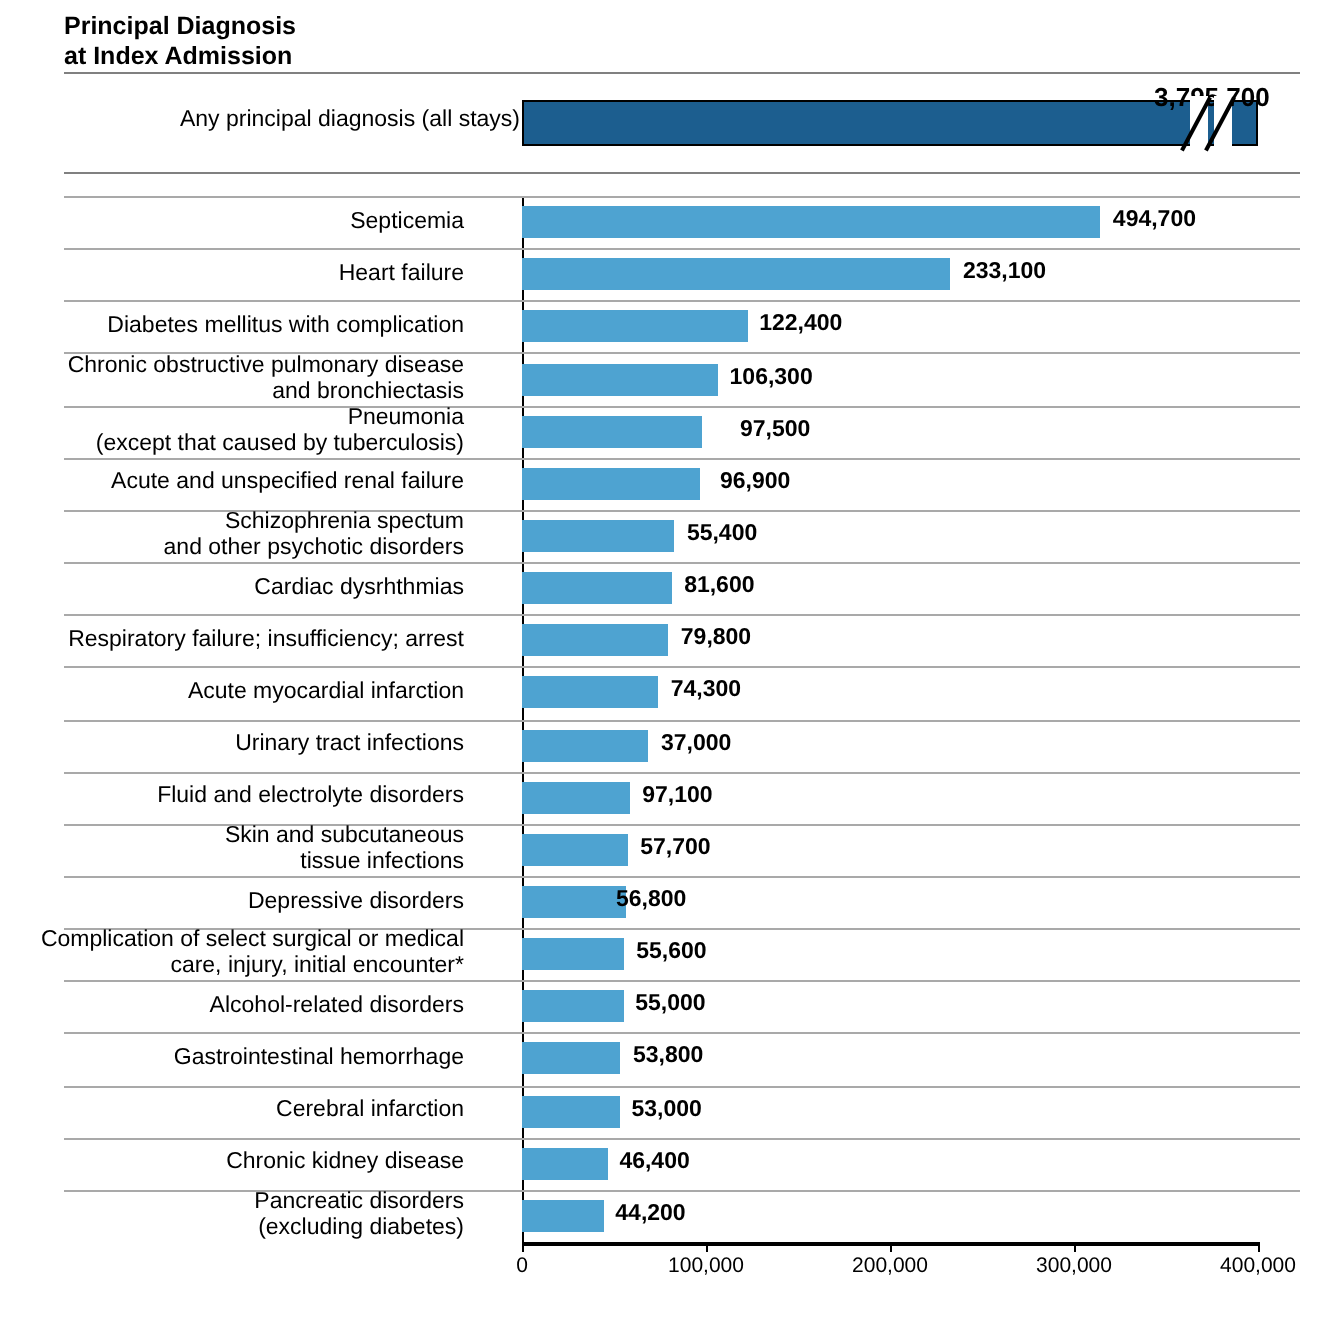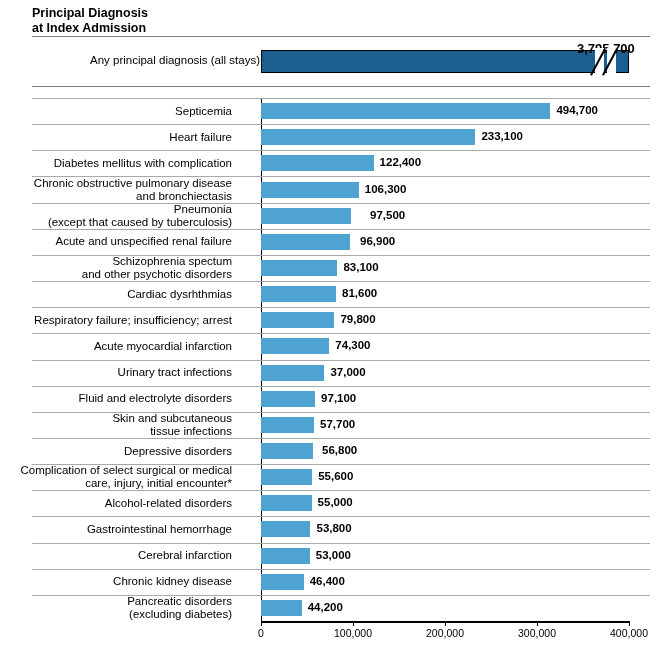--- a/index.html
+++ b/index.html
@@ -213,21 +213,21 @@
     <div class="row-bar" style="width: 89.7px; height: 16px; top: 207.675px; background: rgb(78, 163, 209);"></div>
     <div class="row-value" style="left: 370px; top: 208.675px;">97,500</div>
     <div class="row-line" style="top: 228.75px;"></div>
     <div class="row-label" style="top: 235.325px;">Acute and unspecified renal failure</div>
     <div class="row-bar" style="width: 89.148px; height: 16px; top: 233.825px; background: rgb(78, 163, 209);"></div>
     <div class="row-value" style="left: 340px; top: 234.825px; margin-left: 20px;">96,900</div>
     <div class="row-line" style="top: 254.9px;"></div>
     <div class="row-label" style="top: 254.975px;">Schizophrenia spectum
 and other psychotic disorders</div>
     <div class="row-bar" style="width: 76.452px; height: 16px; top: 259.975px; background: rgb(78, 163, 209);"></div>
-    <div class="row-value" style="left: 343.452px; top: 260.975px;">83,100</div>
+    <div class="row-value" style="left: 343.452px; top: 260.975px;">55,400</div>
     <div class="row-line" style="top: 281.05px;"></div>
     <div class="row-label" style="top: 287.625px;">Cardiac dysrhthmias</div>
     <div class="row-bar" style="width: 75.072px; height: 16px; top: 286.125px; background: rgb(78, 163, 209);"></div>
     <div class="row-value" style="left: 342.072px; top: 287.125px;">81,600</div>
     <div class="row-line" style="top: 307.2px;"></div>
     <div class="row-label" style="top: 313.775px;">Respiratory failure; insufficiency; arrest</div>
     <div class="row-bar" style="width: 73.416px; height: 16px; top: 312.275px; background: rgb(78, 163, 209);"></div>
     <div class="row-value" style="left: 340.416px; top: 313.275px;">79,800</div>
     <div class="row-line" style="top: 333.35px;"></div>
     <div class="row-label" style="top: 339.925px;">Acute myocardial infarction</div>
@@ -242,21 +242,21 @@
     <div class="row-bar" style="width: 54.096px; height: 16px; top: 390.725px; background: rgb(78, 163, 209);"></div>
     <div class="row-value" style="left: 321.096px; top: 391.725px;">97,100</div>
     <div class="row-line" style="top: 411.8px;"></div>
     <div class="row-label" style="top: 411.875px;">Skin and subcutaneous
 tissue infections</div>
     <div class="row-bar" style="width: 53.084px; height: 16px; top: 416.875px; background: rgb(78, 163, 209);"></div>
     <div class="row-value" style="left: 320.084px; top: 417.875px;">57,700</div>
     <div class="row-line" style="top: 437.95px;"></div>
     <div class="row-label" style="top: 444.525px;">Depressive disorders</div>
     <div class="row-bar" style="width: 52.256px; height: 16px; top: 443.025px; background: rgb(78, 163, 209);"></div>
-    <div class="row-value" style="left: 322px; top: 444.025px; text-align: center;">56,800</div>
+    <div class="row-value" style="left: 308px; top: 444.025px; text-align: center;">56,800</div>
     <div class="row-line" style="top: 464.1px;"></div>
     <div class="row-label" style="top: 464.175px;">Complication of select surgical or medical
 care, injury,  initial encounter*</div>
     <div class="row-bar" style="width: 51.152px; height: 16px; top: 469.175px; background: rgb(78, 163, 209);"></div>
     <div class="row-value" style="left: 318.152px; top: 470.175px;">55,600</div>
     <div class="row-line" style="top: 490.25px;"></div>
     <div class="row-label" style="top: 496.825px;">Alcohol-related disorders</div>
     <div class="row-bar" style="width: 50.6px; height: 16px; top: 495.325px; background: rgb(78, 163, 209);"></div>
     <div class="row-value" style="left: 317.6px; top: 496.325px;">55,000</div>
     <div class="row-line" style="top: 516.4px;"></div>

